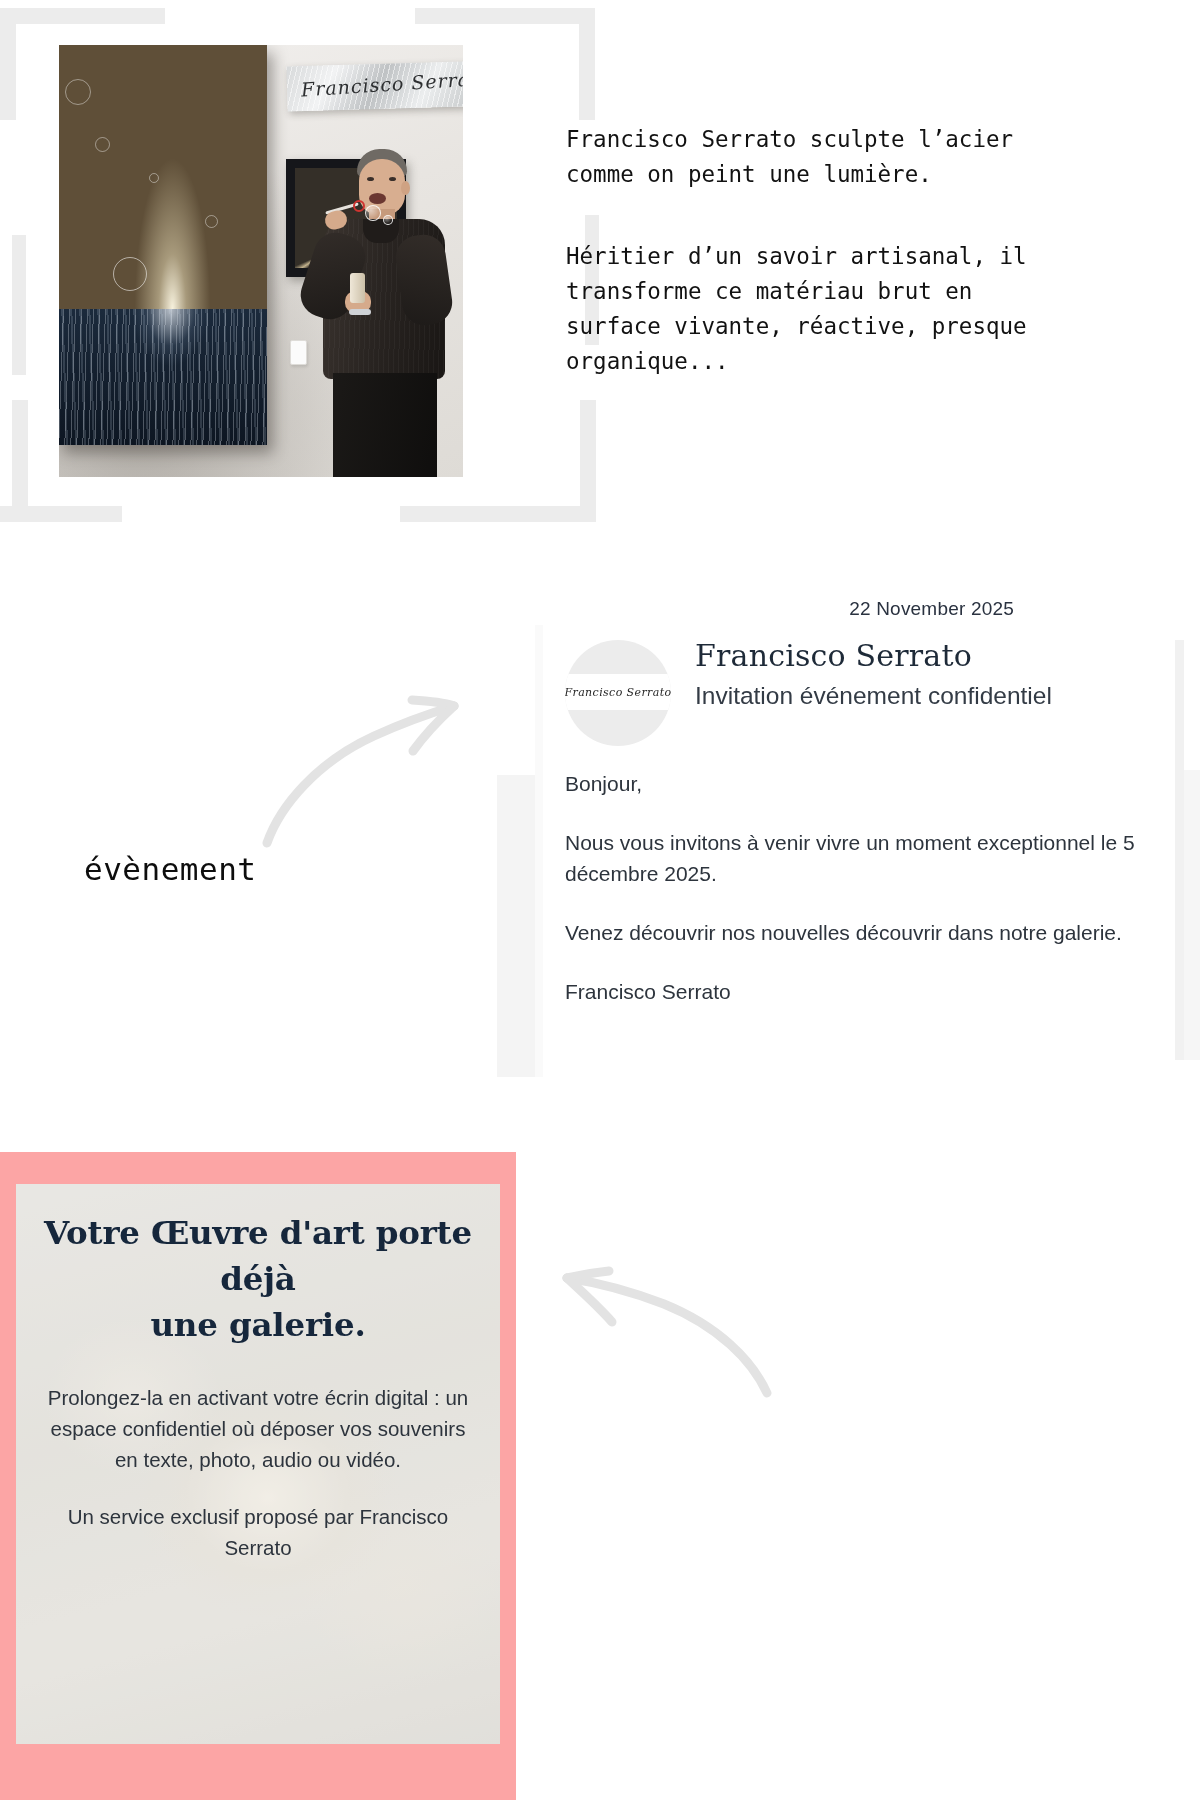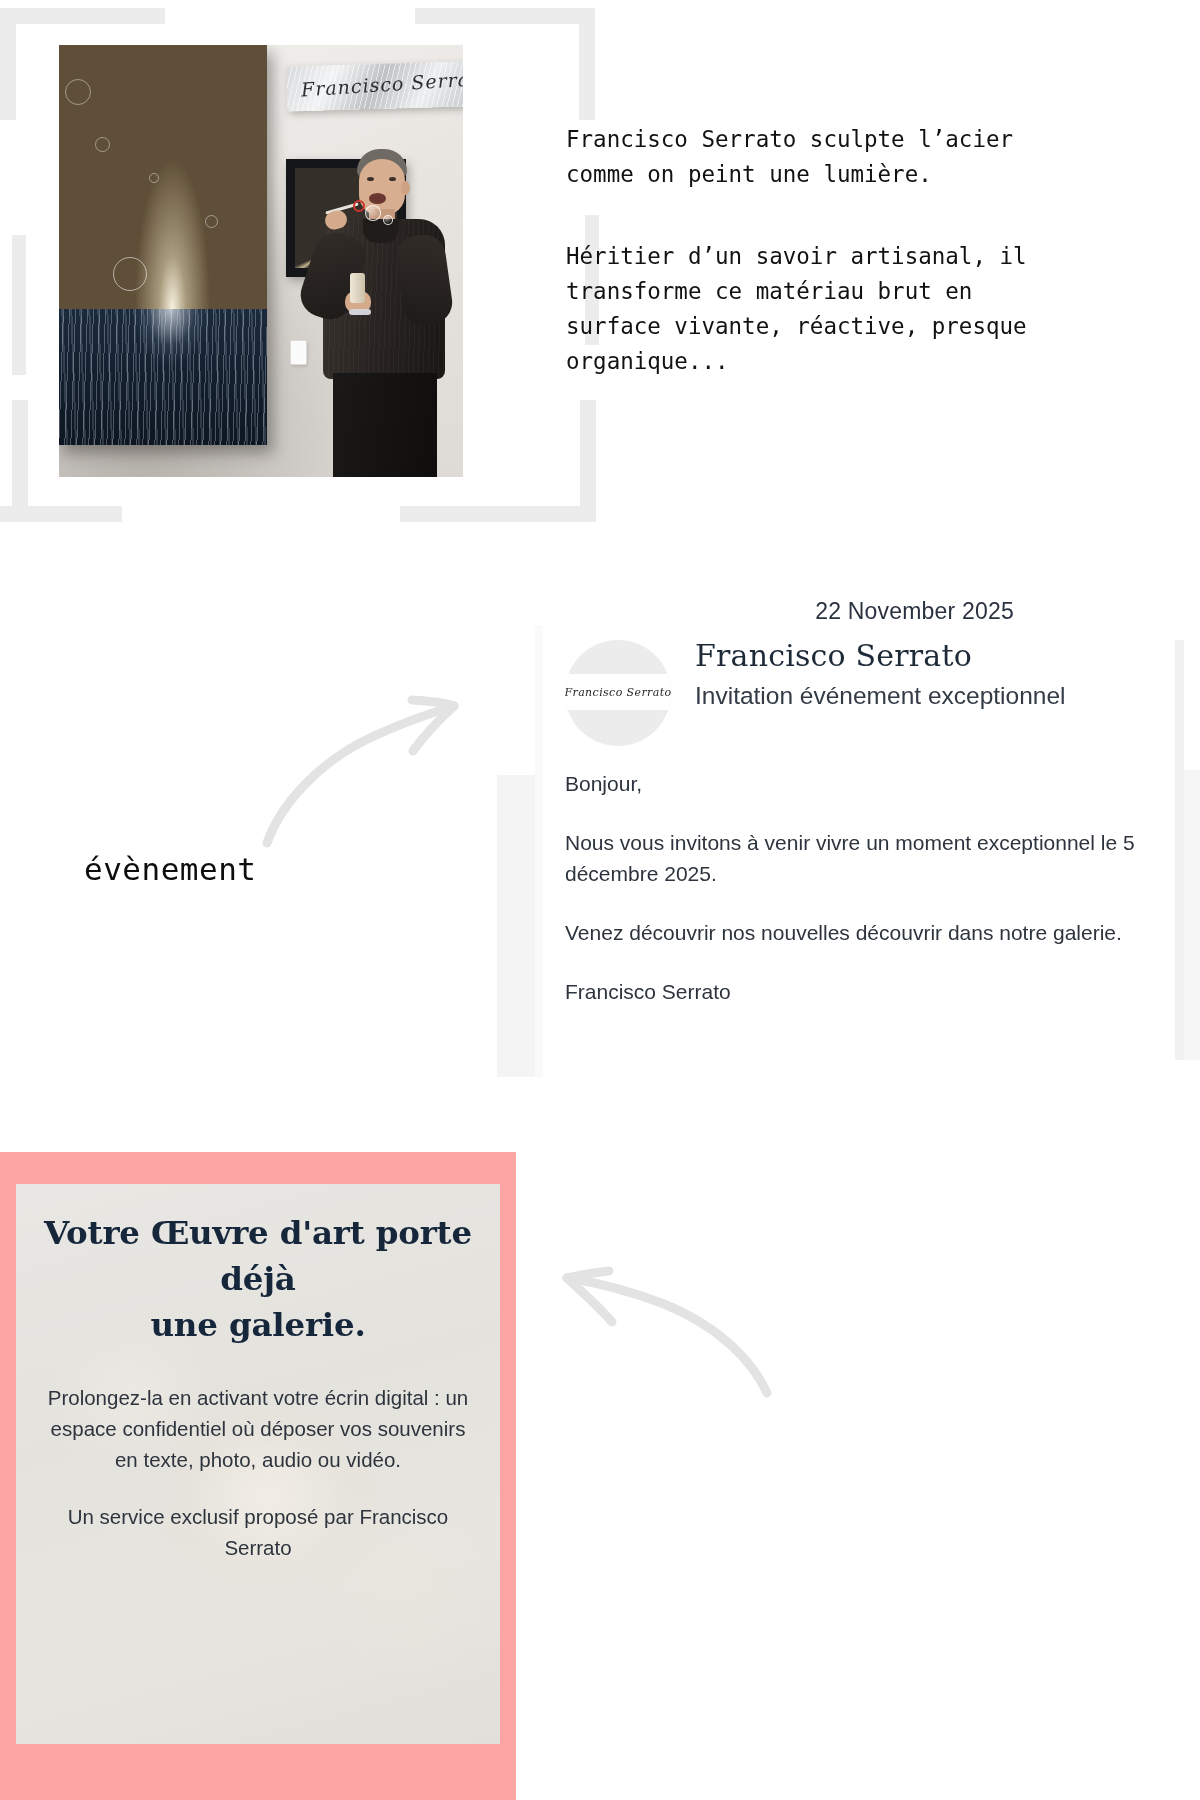--- a/index.html
+++ b/index.html
@@ -193,21 +193,21 @@
     letter-spacing: 0px;
   }
   .hero-copy p + p { margin-top: 47px; }
 
   
   .email-section { position: absolute; left: 0; top: 580px; width: 1200px; height: 520px; }
 
   .email-date {
     position: absolute; right: 186px; top: 18px;
     font-family: "Liberation Sans", sans-serif;
-    font-size: 23px; color: #2a3240; letter-spacing: .2px;
+    font-size: 19px; color: #2a3240; letter-spacing: .2px;
   }
 
   
   .email-edge { position: absolute; background: #f4f4f4; }
   .ee-left  { left: 497px; top: 195px; width: 38px;  height: 302px; }
   .ee-mid   { left: 535px; top: 45px;  width: 8px;   height: 452px; background:#fafafa; }
   .ee-right { left: 1174px;top: 60px;  width: 10px;  height: 420px; background:#f1f1f1; }
   .ee-band  { left: 1174px;top: 190px; width: 26px;  height: 290px; background:#f6f6f6; }
 
   .email-card {
@@ -394,21 +394,21 @@
 
     <div class="email-card">
       <div class="email-head">
         <div class="avatar">
           <div class="avatar-band">
             <span class="avatar-sig">Francisco Serrato</span>
           </div>
         </div>
         <div class="email-titles">
           <div class="email-sender">Francisco Serrato</div>
-          <div class="email-subject">Invitation événement exceptionnel</div>
+          <div class="email-subject">Invitation événement confidentiel</div>
         </div>
       </div>
 
       <div class="email-body">
         <p>Bonjour,</p>
         <p>Nous vous invitons à venir vivre un moment exceptionnel le 5 décembre 2025.</p>
         <p>Venez découvrir nos nouvelles découvrir dans notre galerie.</p>
         <p>Francisco Serrato</p>
       </div>
     </div>

